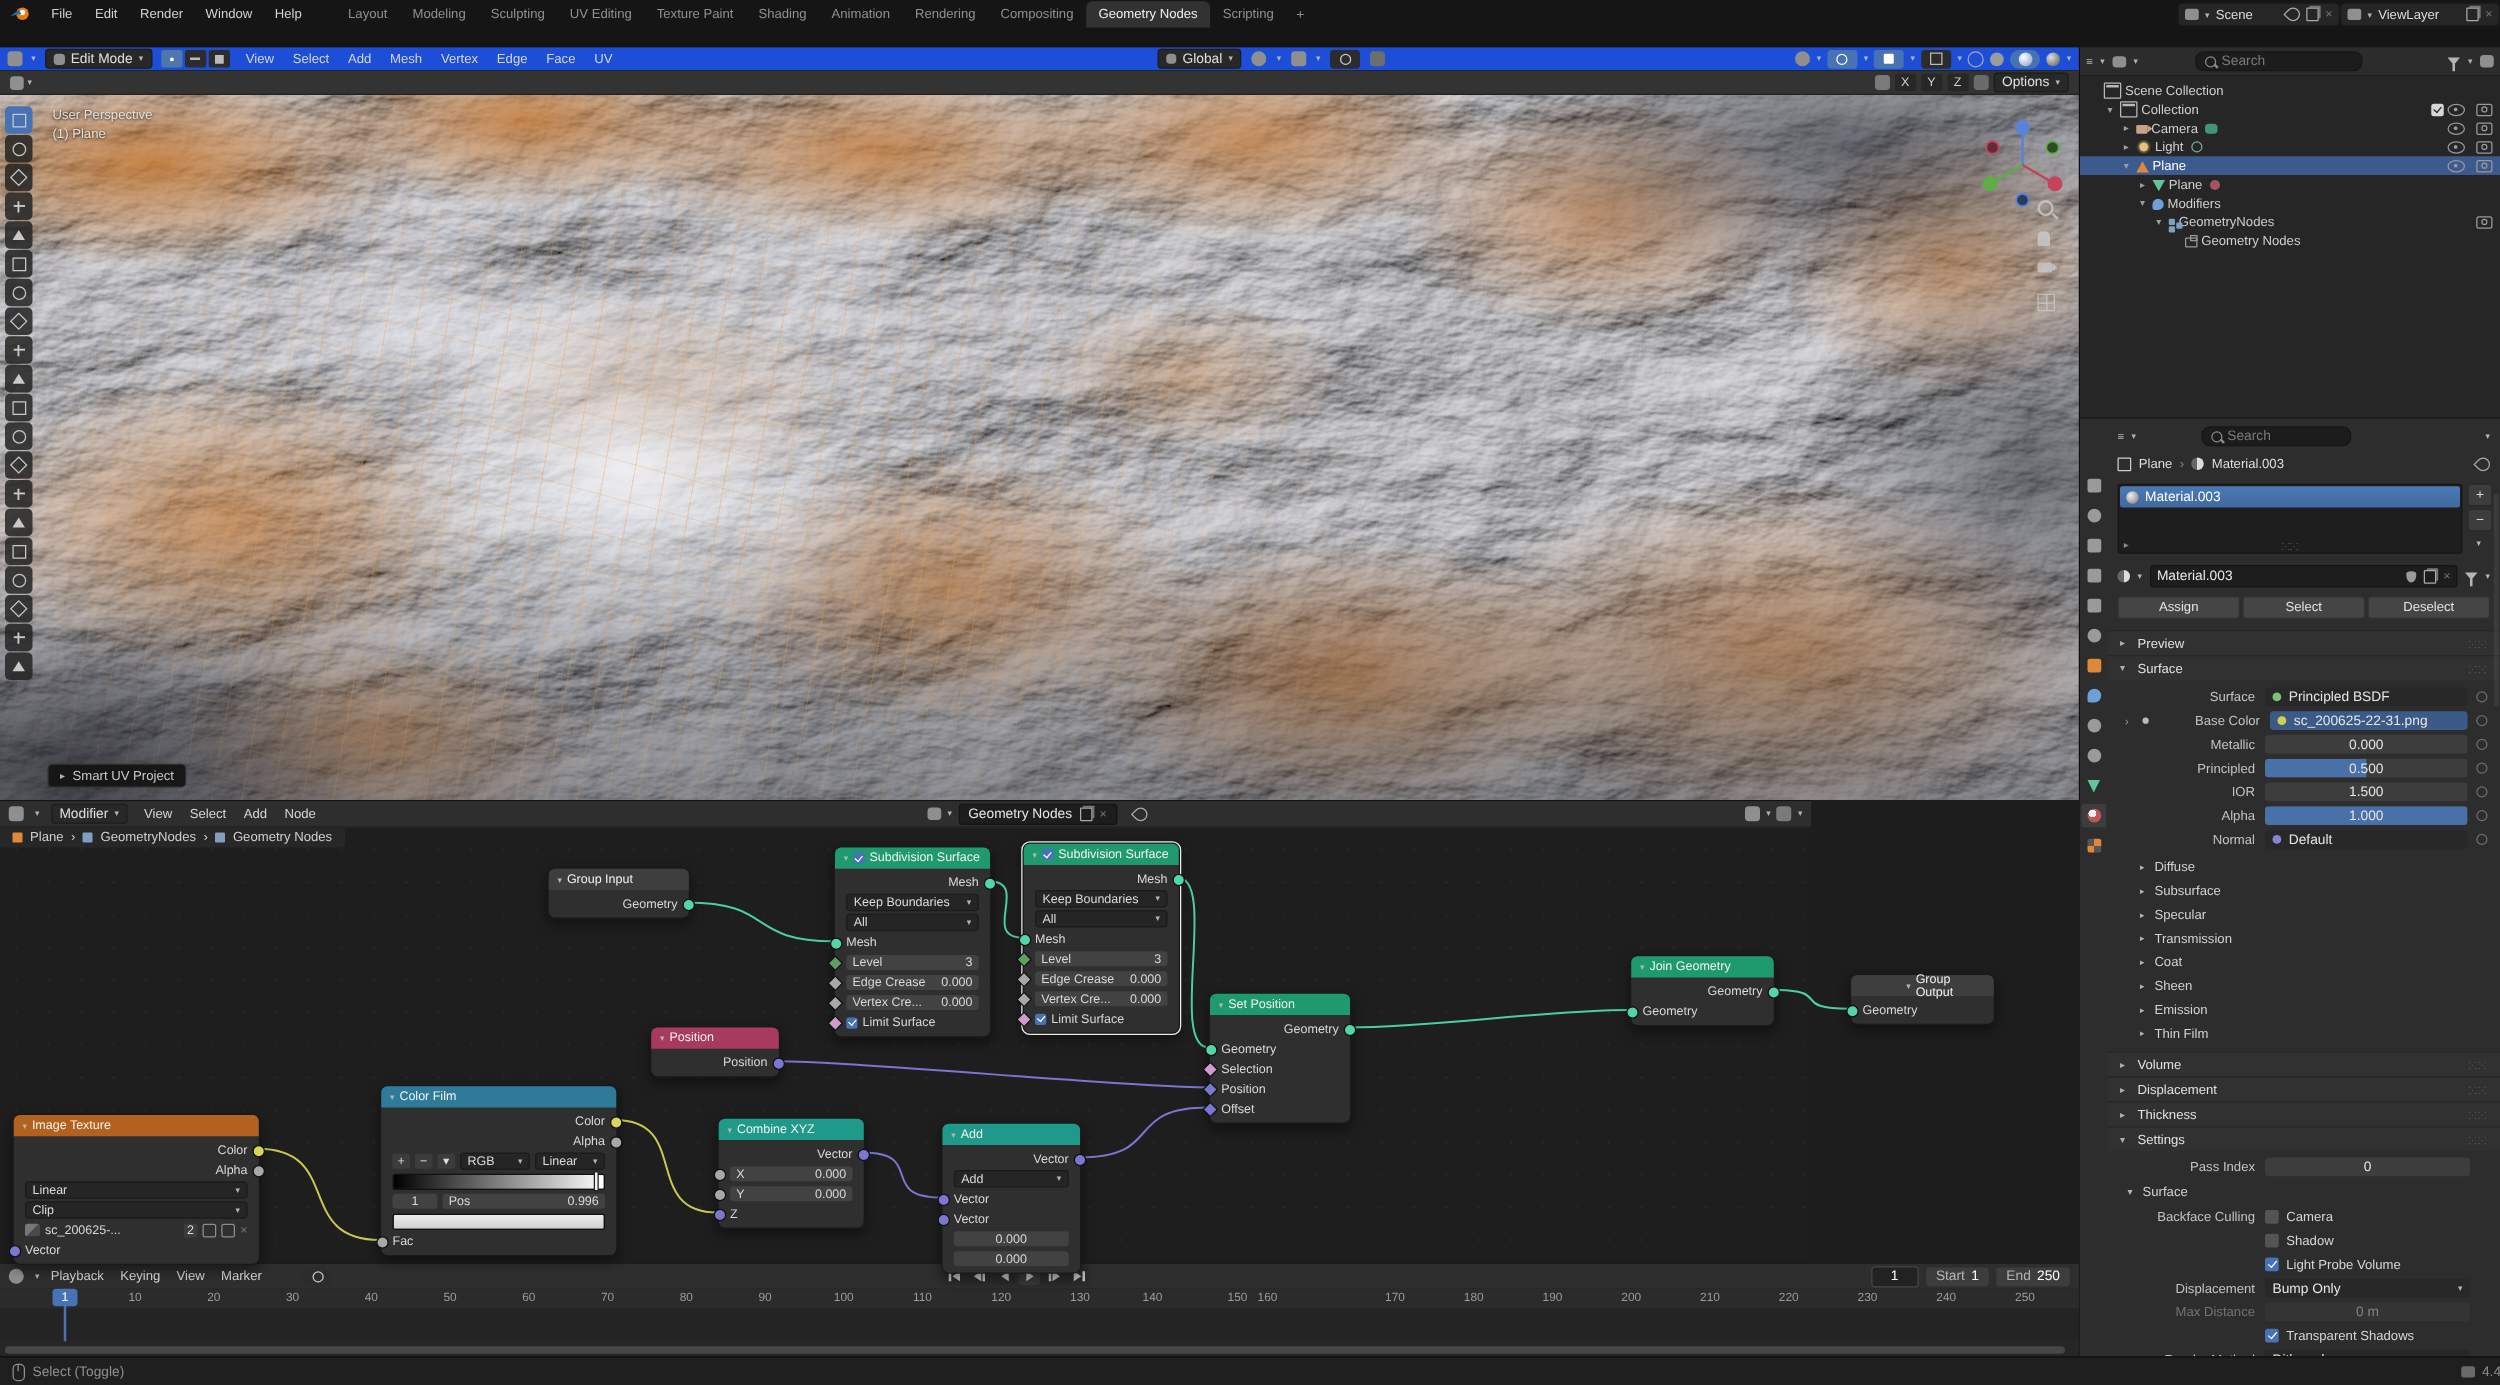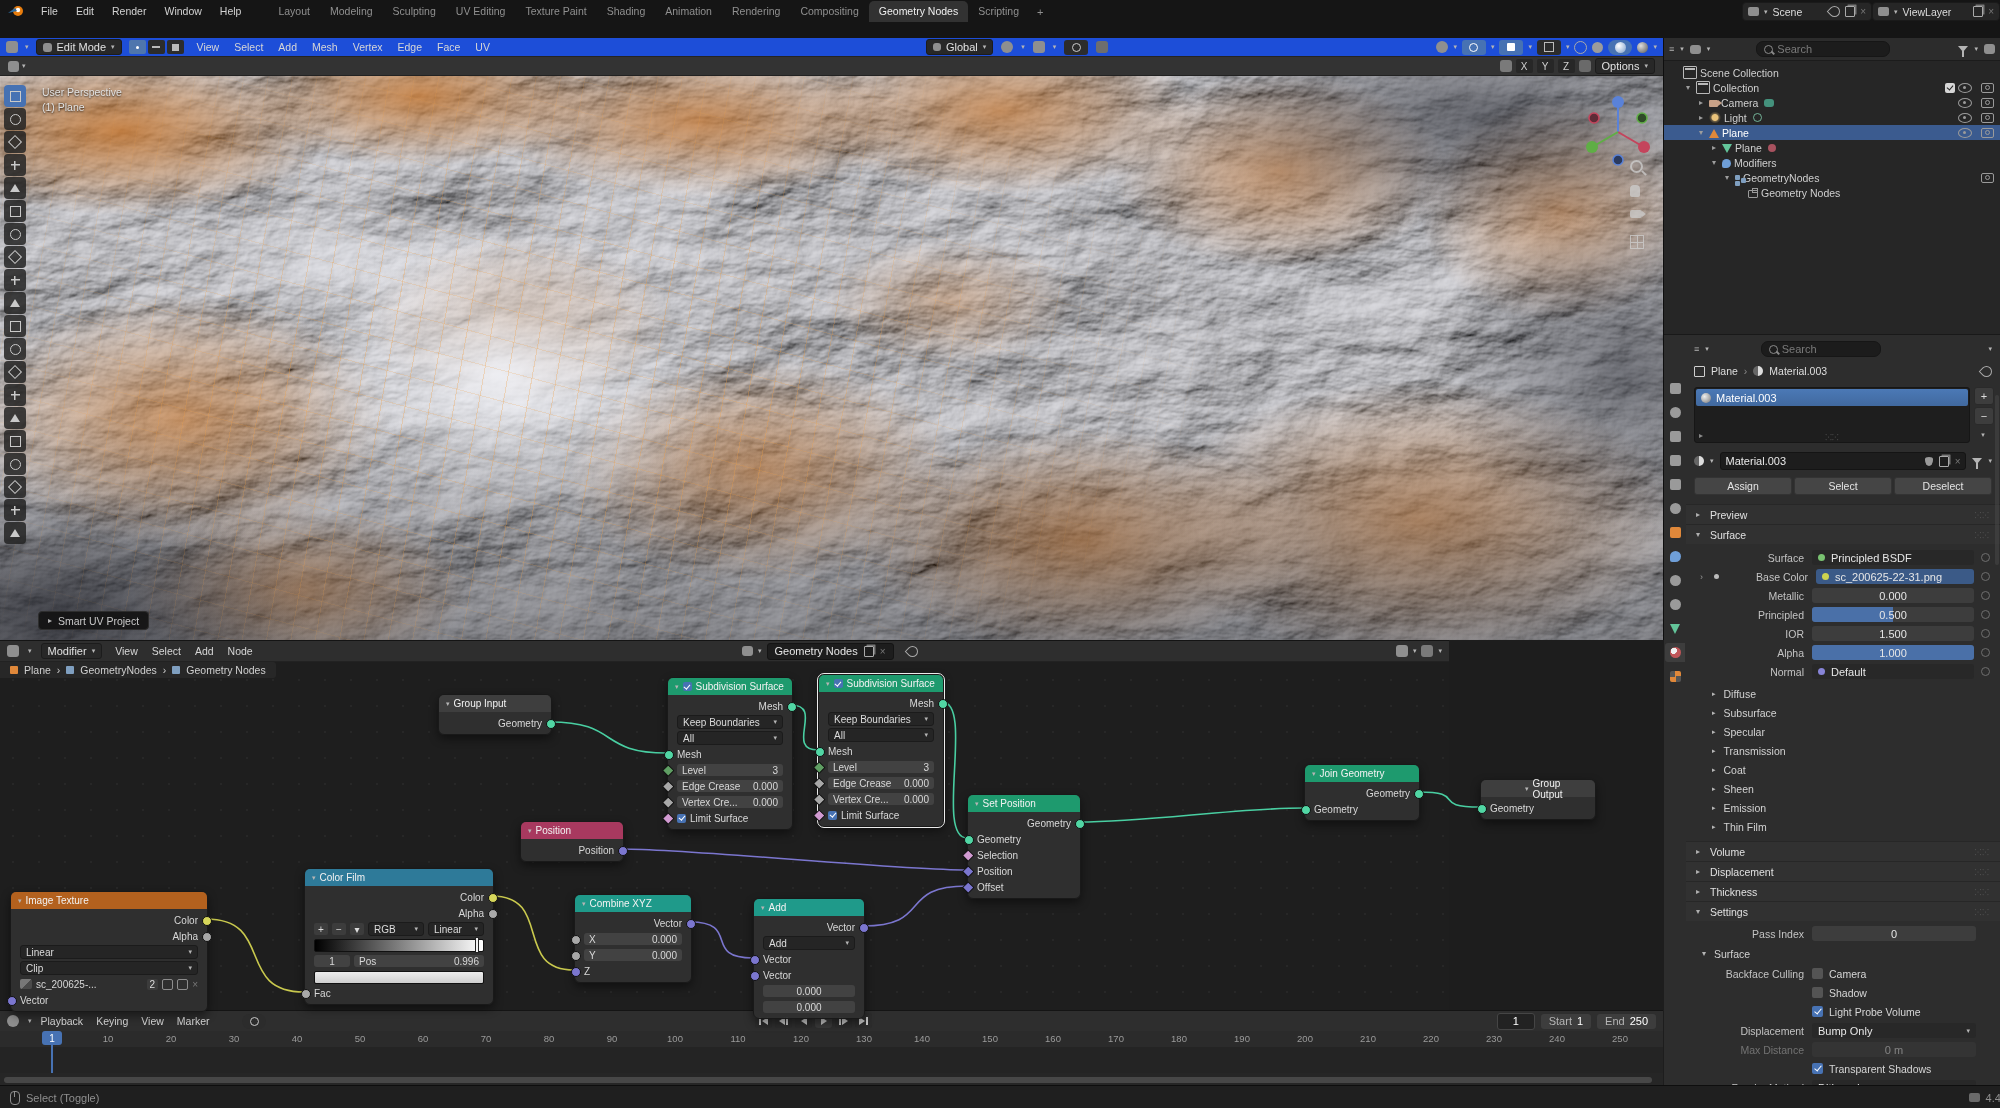--- a/index.html
+++ b/index.html
@@ -1322,21 +1322,21 @@
         <span class="tick-num" style="left: 423px;">60</span>
         <span class="tick-num" style="left: 486px;">70</span>
         <span class="tick-num" style="left: 549px;">80</span>
         <span class="tick-num" style="left: 612px;">90</span>
         <span class="tick-num" style="left: 675px;">100</span>
         <span class="tick-num" style="left: 738px;">110</span>
         <span class="tick-num" style="left: 801px;">120</span>
         <span class="tick-num" style="left: 864px;">130</span>
         <span class="tick-num" style="left: 922px;">140</span>
         <span class="tick-num" style="left: 990px;">150</span>
-        <span class="tick-num" style="left: 1053px;">160</span>
+        <span class="tick-num" style="left: 1014px;">160</span>
         <span class="tick-num" style="left: 1116px;">170</span>
         <span class="tick-num" style="left: 1179px;">180</span>
         <span class="tick-num" style="left: 1242px;">190</span>
         <span class="tick-num" style="left: 1305px;">200</span>
         <span class="tick-num" style="left: 1368px;">210</span>
         <span class="tick-num" style="left: 1431px;">220</span>
         <span class="tick-num" style="left: 1494px;">230</span>
         <span class="tick-num" style="left: 1557px;">240</span>
         <span class="tick-num" style="left: 1620px;">250</span>
       </div>

